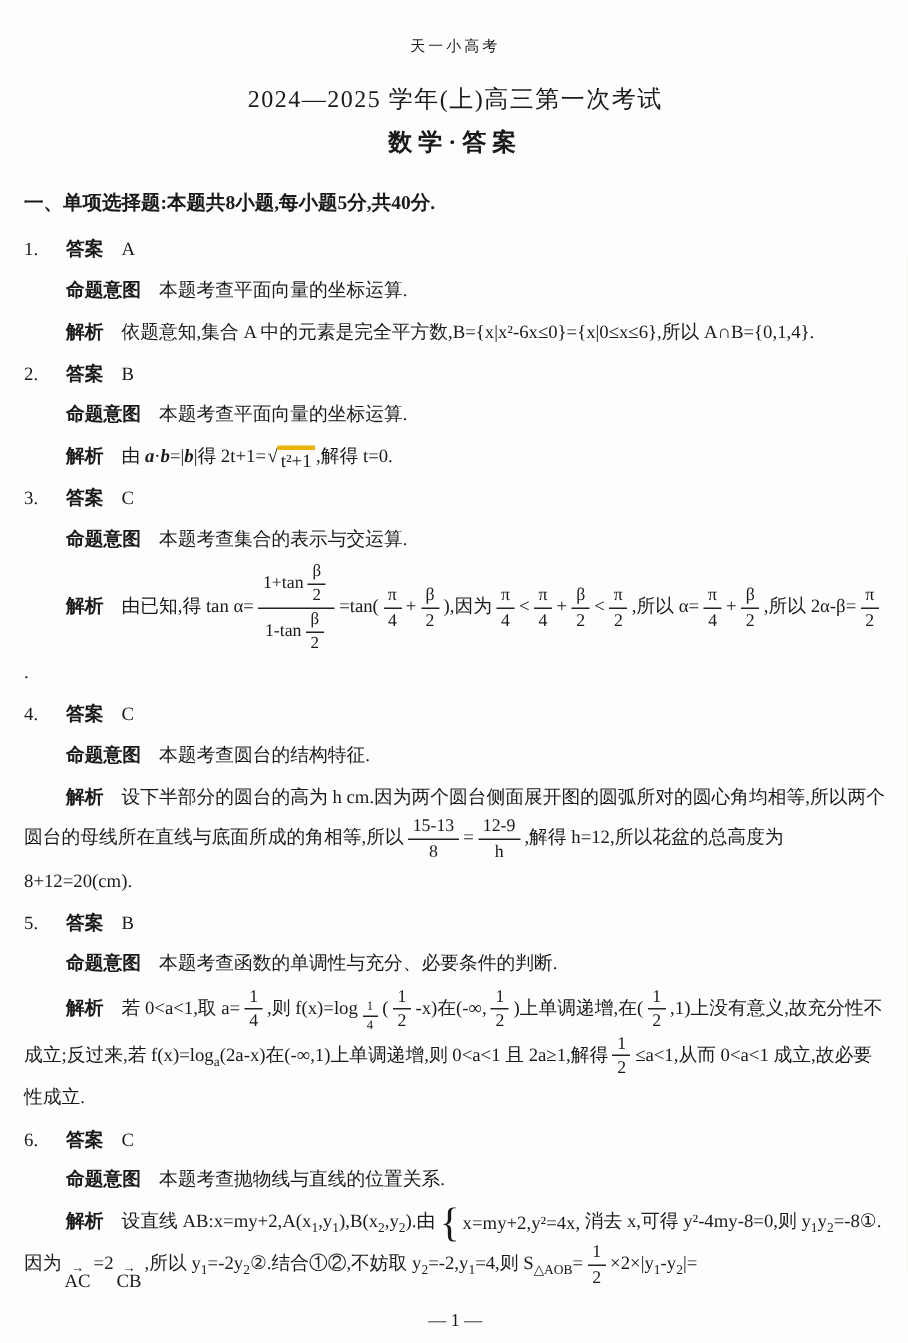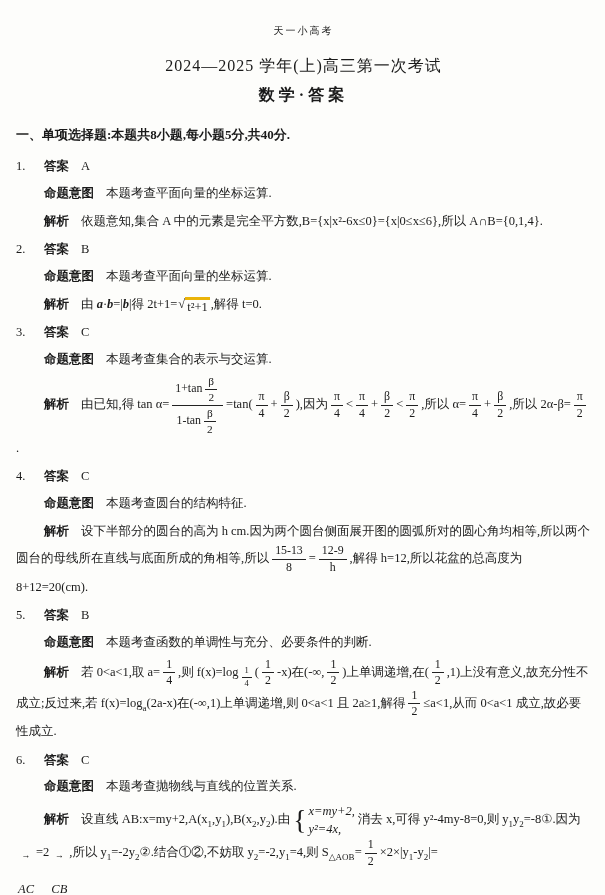--- a/index.html
+++ b/index.html
@@ -27,24 +27,24 @@
   .frac{display:inline-flex;flex-direction:column;align-items:center;vertical-align:middle;
         text-align:center;margin:0 3px;line-height:1.15;font-size:0.95em;text-indent:0;}
   .fnum{display:block;padding:0 3px 1px;border-bottom:1px solid #222;}
   .fden{display:block;padding:1px 3px 0;}
   .sqrt{display:inline-flex;align-items:flex-start;margin:0 1px;text-indent:0;}
   .rsign{line-height:1.15;}
   .rad{border-top:3px solid #eab308;padding:0 2px;line-height:1.15;}
   .vec{display:inline-flex;flex-direction:column;align-items:center;vertical-align:-2px;
        line-height:1;margin:0 2px;text-indent:0;}
   .varrow{font-size:0.7em;line-height:0.55;}
-  .vbase{line-height:1.05;font-style:italic;margin-top:25px;}
+  .vbase{line-height:1.05;}
   .cases{display:inline-flex;align-items:center;vertical-align:middle;margin:0 3px;text-indent:0;}
   .brace{font-size:2.2em;font-weight:300;line-height:0.85;margin-right:2px;}
-  .crows{display:inline-flex;flex-direction:column;text-align:left;line-height:1.45;font-style:italic;}
+  .crows{display:inline-flex;flex-direction:row;text-align:left;line-height:1.45;}
   sub.msub{font-size:0.72em;}
   .bi{font-weight:bold;font-style:italic;}
 </style>
 </head>
 <body>
 
 <div class="page">
   <div class="header">
     <div class="h1">天一小高考</div>
     <div class="h2">2024—2025 学年(上)高三第一次考试</div>

